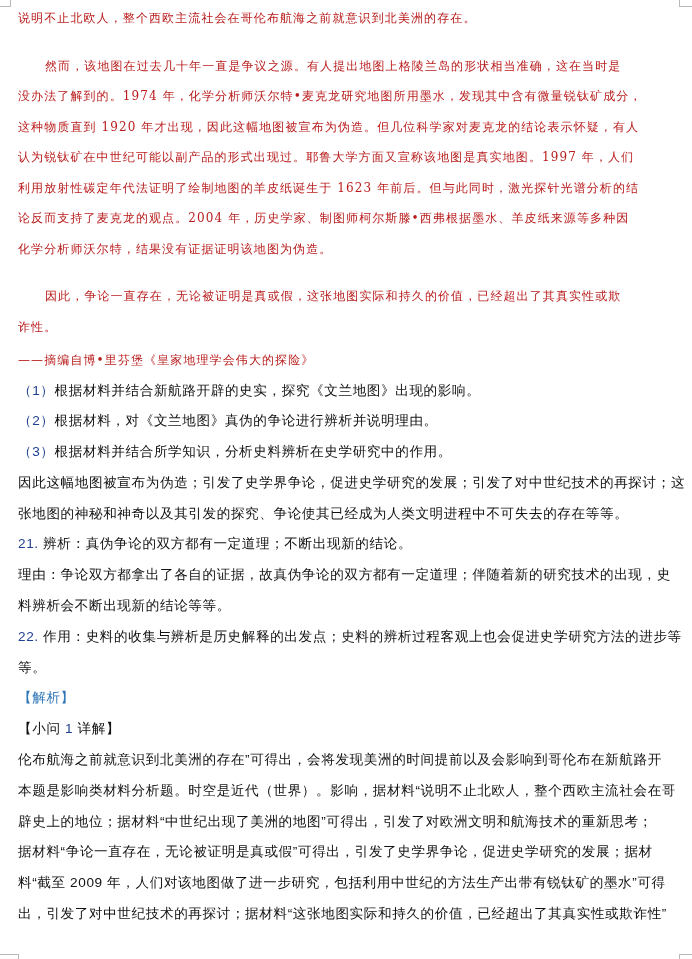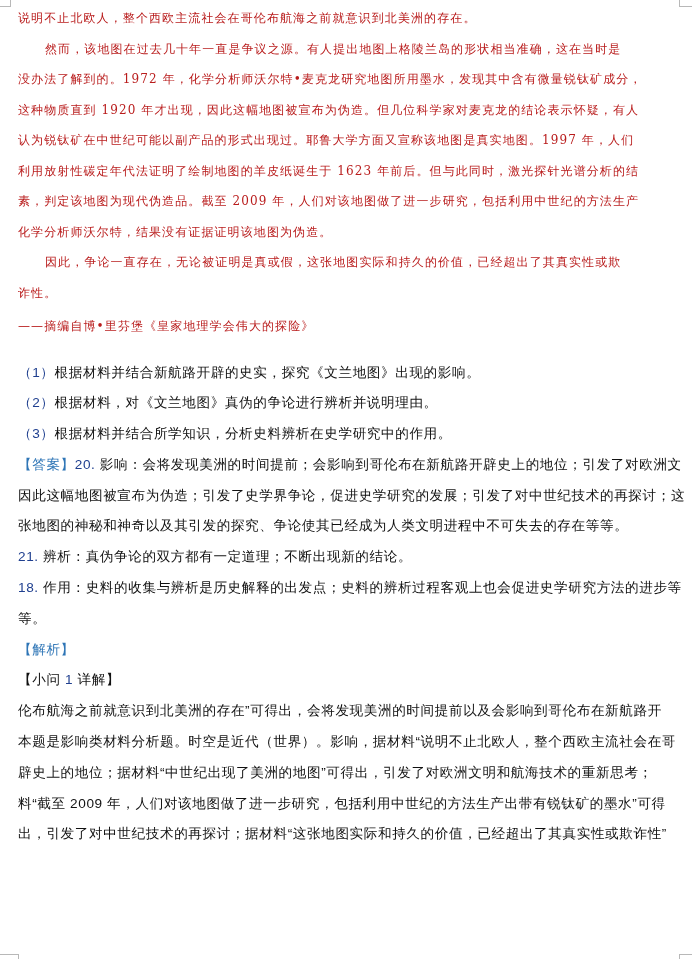--- a/index.html
+++ b/index.html
@@ -38,86 +38,88 @@
       margin: 0;
       font-family: "DejaVu Serif", "Liberation Serif", serif;
       font-size: 12px;
       line-height: 30.5px;
       letter-spacing: 1.1px;
       color: #b91c1c;
       text-align: justify;
       text-align-last: left;
       white-space: nowrap;
     }
-    .passage p.indent { padding-left: 27px; }
+    .passage p.indent { padding-left: 27px; margin-top: 17px; }
     .passage .source {
       text-align: right;
       padding-right: 0;
       margin-top: 3px;
     }
     .passage { padding-top: 3px; }
 
     
     .line {
       font-family: "Liberation Sans", "DejaVu Sans", sans-serif;
       font-size: 13.6px;
       line-height: 30.8px;
       letter-spacing: 0.6px;
       color: #111;
       white-space: nowrap;
       margin: 0;
     }
-    .questions { margin-top: 16px; }
+    .questions { margin-top: 0; }
     .blue { color: #2e75b6; }
     .num { color: #1f3f8f; }
   </style>
 </head>
 <body>
 
 <div class="corner tl"></div>
 <div class="corner tr"></div>
 <div class="corner bl"></div>
 <div class="corner br"></div>
 
 <div class="page">
 
   <div class="passage">
     <p>说明不止北欧人，整个西欧主流社会在哥伦布航海之前就意识到北美洲的存在。</p>
     <p class="indent">然而，该地图在过去几十年一直是争议之源。有人提出地图上格陵兰岛的形状相当准确，这在当时是</p>
-    <p>没办法了解到的。1972 年，化学分析师沃尔特•麦克龙研究地图所用墨水，发现其中含有微量锐钛矿成分，</p>
+    <p>没办法了解到的。1974 年，化学分析师沃尔特•麦克龙研究地图所用墨水，发现其中含有微量锐钛矿成分，</p>
     <p>这种物质直到 1920 年才出现，因此这幅地图被宣布为伪造。但几位科学家对麦克龙的结论表示怀疑，有人</p>
     <p>认为锐钛矿在中世纪可能以副产品的形式出现过。耶鲁大学方面又宣称该地图是真实地图。1997 年，人们</p>
     <p>利用放射性碳定年代法证明了绘制地图的羊皮纸诞生于 1623 年前后。但与此同时，激光探针光谱分析的结</p>
-    <p>素，判定该地图为现代伪造品。截至 2009 年，人们对该地图做了进一步研究，包括利用中世纪的方法生产</p>
+    <p>论反而支持了麦克龙的观点。2004 年，历史学家、制图师柯尔斯滕•西弗根据墨水、羊皮纸来源等多种因</p>
     <p>化学分析师沃尔特，结果没有证据证明该地图为伪造。</p>
     <p class="indent">因此，争论一直存在，无论被证明是真或假，这张地图实际和持久的价值，已经超出了其真实性或欺</p>
     <p>诈性。</p>
     <p class="source">——摘编自博•里芬堡《皇家地理学会伟大的探险》</p>
   </div>
 
   <div class="questions">
     <p class="line"><span class="num">（1）</span><span>根据材料并结合新航路开辟的史实，探究《文兰地图》出现的影响。</span></p>
     <p class="line"><span class="num">（2）</span><span>根据材料，对《文兰地图》真伪的争论进行辨析并说明理由。</span></p>
     <p class="line"><span class="num">（3）</span><span>根据材料并结合所学知识，分析史料辨析在史学研究中的作用。</span></p>
   </div>
 
   <div class="answer">
-    <p class="line"><span class="blue">【答案】</span><span class="num">20.</span><span> 影响：会将发现美洲的时间提前；会影响到哥伦布在新航路开辟史上的地位；引发了对欧洲文</span></p>
     <p class="line">因此这幅地图被宣布为伪造；引发了史学界争论，促进史学研究的发展；引发了对中世纪技术的再探讨；这</p>
     <p class="line">张地图的神秘和神奇以及其引发的探究、争论使其已经成为人类文明进程中不可失去的存在等等。</p>
 
     <p class="line"><span class="num">21.</span><span> 辨析：真伪争论的双方都有一定道理；不断出现新的结论。</span></p>
+    <p class="line">理由：争论双方都拿出了各自的证据，故真伪争论的双方都有一定道理；伴随着新的研究技术的出现，史</p>
+    <p class="line">料辨析会不断出现新的结论等等。</p>
 
-    <p class="line"><span class="num">18.</span><span> 作用：史料的收集与辨析是历史解释的出发点；史料的辨析过程客观上也会促进史学研究方法的进步等</span></p>
+    <p class="line"><span class="num">22.</span><span> 作用：史料的收集与辨析是历史解释的出发点；史料的辨析过程客观上也会促进史学研究方法的进步等</span></p>
     <p class="line">等。</p>
   </div>
 
   <div class="analysis">
     <p class="line blue">【解析】</p>
     <p class="line"><span>【小问 </span><span class="num">1</span><span> 详解】</span></p>
     <p class="line">伦布航海之前就意识到北美洲的存在”可得出，会将发现美洲的时间提前以及会影响到哥伦布在新航路开</p>
     <p class="line">本题是影响类材料分析题。时空是近代（世界）。影响，据材料“说明不止北欧人，整个西欧主流社会在哥</p>
     <p class="line">辟史上的地位；据材料“中世纪出现了美洲的地图”可得出，引发了对欧洲文明和航海技术的重新思考；</p>
+    <p class="line">据材料“争论一直存在，无论被证明是真或假”可得出，引发了史学界争论，促进史学研究的发展；据材</p>
     <p class="line">料“截至 2009 年，人们对该地图做了进一步研究，包括利用中世纪的方法生产出带有锐钛矿的墨水”可得</p>
     <p class="line">出，引发了对中世纪技术的再探讨；据材料“这张地图实际和持久的价值，已经超出了其真实性或欺诈性”</p>
   </div>
 
 </div>
 
 </body></html>

